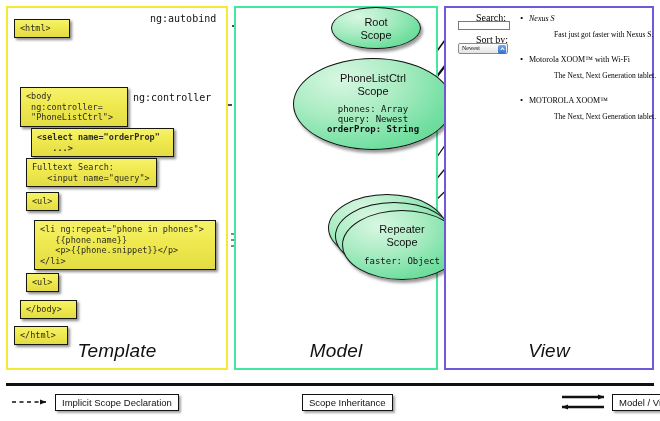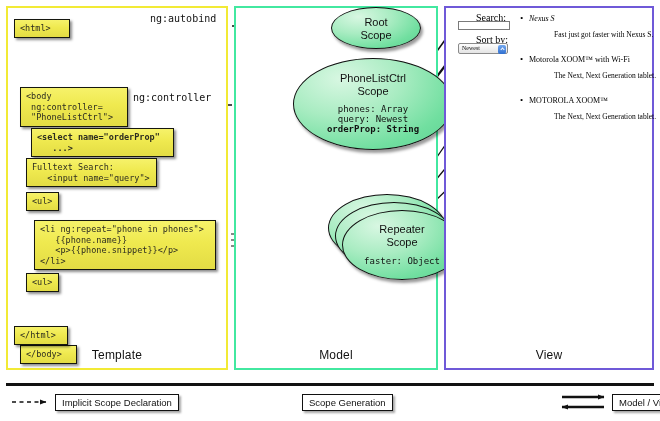--- a/index.html
+++ b/index.html
@@ -6,21 +6,21 @@
   body{width:660px;height:421px;position:relative;overflow:hidden;
        font-family:"Liberation Sans",sans-serif;}
 
   
   .col{position:absolute;top:6px;background:#ffffff;box-sizing:border-box;}
   #col-template{left:6px;width:222px;height:364px;border:2px solid #f2ea35;}
   #col-model{left:234px;width:204px;height:364px;border:2px solid #42e8a0;}
   #col-view{left:444px;width:210px;height:364px;border:2px solid #6f59d8;}
 
   .col-label{position:absolute;width:100%;text-align:center;bottom:6px;
-             font-size:12px;color:#111;letter-spacing:.2px;}
+             font-size:19px;color:#111;letter-spacing:.2px;font-style:italic;}
 
   
   .code{position:absolute;background:linear-gradient(180deg,#f6f26a 0%,#efe94f 45%,#e3dc44 100%);
         border:1.6px solid #16170f;color:#2c2c20;
         font-family:"DejaVu Sans Mono","Liberation Mono",monospace;
         font-size:8.5px;line-height:10.5px;padding:3px 5px;white-space:pre;
         box-shadow:2px 2px 2.5px rgba(0,0,0,.45);box-sizing:border-box;}
   .code.b{font-weight:bold;}
 
   
@@ -114,21 +114,21 @@
 
 <div class="code" style="left:26px;top:192px;width:33px;">&lt;ul&gt;</div>
 
 <div class="code" style="left:34px;top:220px;width:182px;">&lt;li ng:repeat="phone in phones"&gt;
    {{phone.name}}
    &lt;p&gt;{{phone.snippet}}&lt;/p&gt;
 &lt;/li&gt;</div>
 
 <div class="code" style="left:26px;top:273px;width:33px;">&lt;ul&gt;</div>
 
-<div class="code" style="left:20px;top:300px;width:57px;margin-top:45px;">&lt;/body&gt;</div>
+<div class="code" style="left:20px;top:300px;width:57px;">&lt;/body&gt;</div>
 
 <div class="code" style="left:14px;top:326px;width:54px;">&lt;/html&gt;</div>
 
 <div style="position:absolute;left:150px;top:13px;font-family:'DejaVu Sans Mono','Liberation Mono',monospace;font-size:10px;color:#111;">ng:autobind</div>
 <div style="position:absolute;left:133px;top:92px;font-family:'DejaVu Sans Mono','Liberation Mono',monospace;font-size:10px;color:#111;">ng:controller</div>
 <div style="position:absolute;left:238px;top:220px;font-family:'DejaVu Sans Mono','Liberation Mono',monospace;font-size:9.5px;color:#111;">ng:repeat</div>
 
 <div class="col" id="col-model">
   <div class="col-label">Model</div>
 </div>
@@ -179,14 +179,14 @@
 <div id="legend-rule"></div>
 
 <svg class="layer">
   <path d="M12,402 L46,402" stroke="#111" stroke-width="1.4" stroke-dasharray="4,3.5" fill="none" marker-end="url(#ah-black)"></path>
   <path d="M302,402 L346,402" stroke="#11e211" stroke-width="3.4" fill="none" marker-end="url(#ah-green)"></path>
   <path d="M562,397 L604,397" stroke="#111" stroke-width="2.4" fill="none" marker-end="url(#ah-black)"></path>
   <path d="M604,407 L562,407" stroke="#111" stroke-width="2.4" fill="none" marker-end="url(#ah-black)"></path>
 </svg>
 
 <div class="legend-box" style="left:55px;top:394px;">Implicit Scope Declaration</div>
-<div class="legend-box" style="left:302px;top:394px;">Scope Generation</div>
+<div class="legend-box" style="left:302px;top:394px;">Scope Inheritance</div>
 <div class="legend-box" style="left: 612px; top: 394px;">Model / View Data-binding</div>
 
 </body></html>

